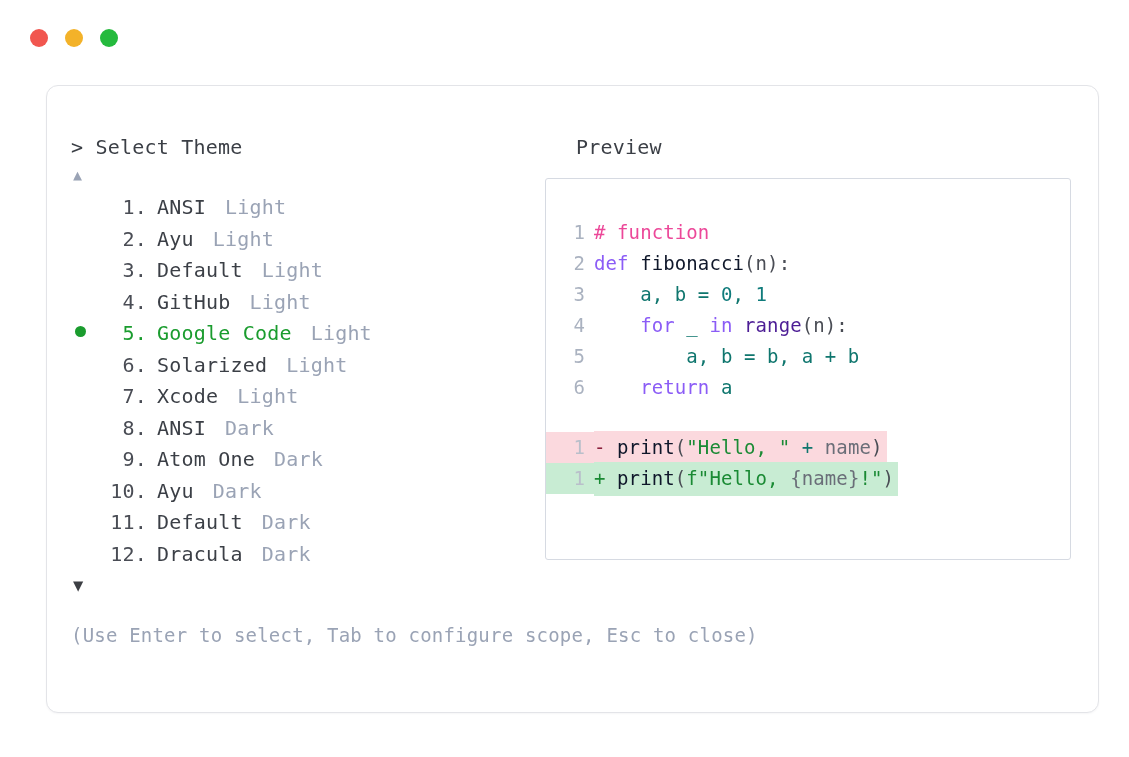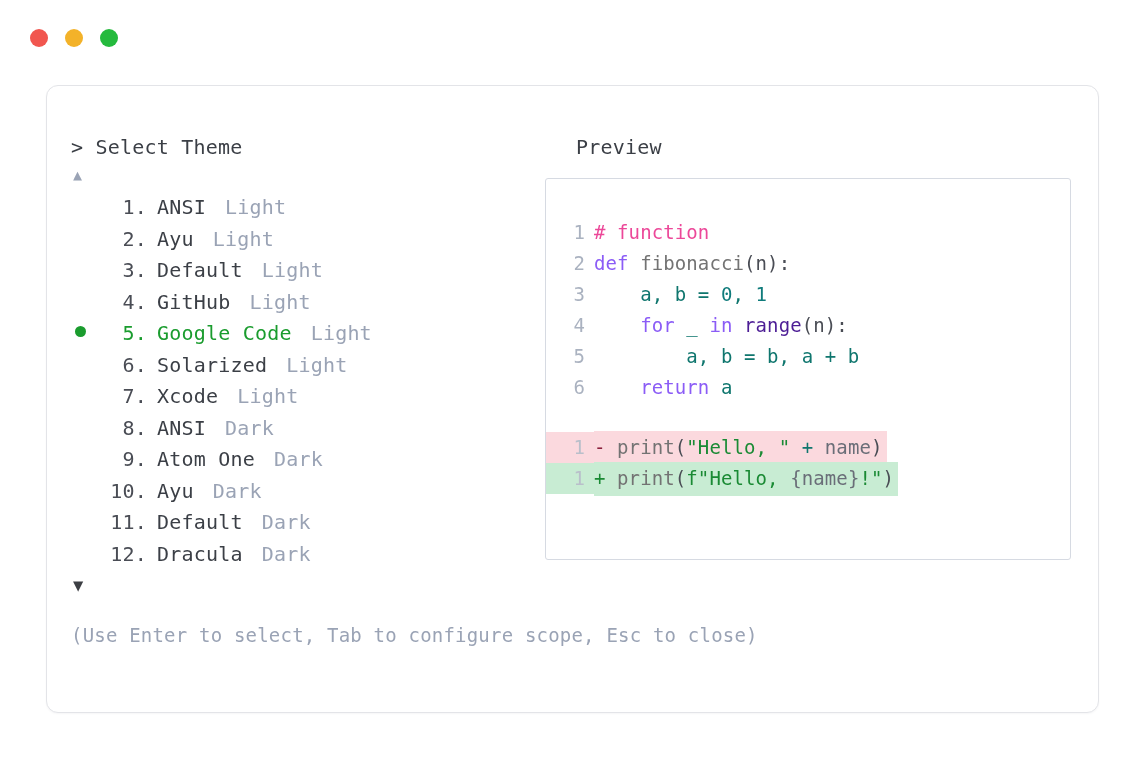--- a/index.html
+++ b/index.html
@@ -190,21 +190,21 @@
   .code-line.diff.del .hl { background: #fbd9de; }
   .code-line.diff.add .hl { background: #c8ecd3; }
   .code-line.diff.del .ln { background: #fbd9de; }
   .code-line.diff.add .ln { background: #c8ecd3; }
   .marker-del { color: #8a1f3c; }
   .marker-add { color: #1a8a34; }
 
   
   .t-comment  { color: #ec4899; }
   .t-keyword  { color: #8b5cf6; }
-  .t-func     { color: #737373; }
+  .t-func     { color: #0f172a; }
   .t-plain    { color: #0f766e; }
   .t-number   { color: #0f7b7b; }
   .t-string   { color: #1a8a34; }
   .t-punct    { color: #4a4d55; }
   .t-builtin  { color: #4c1d95; }
   .t-var      { color: #6a6e78; text-align: center; }
 </style>
 </head>
 <body>
 

